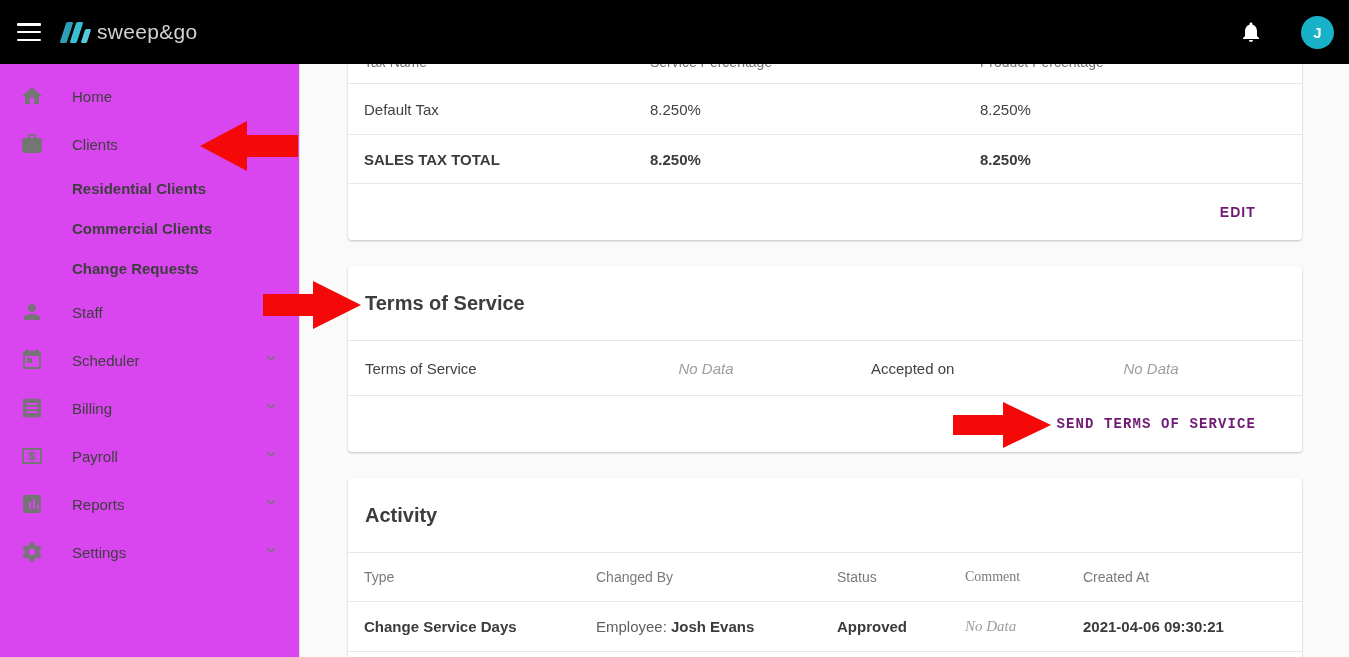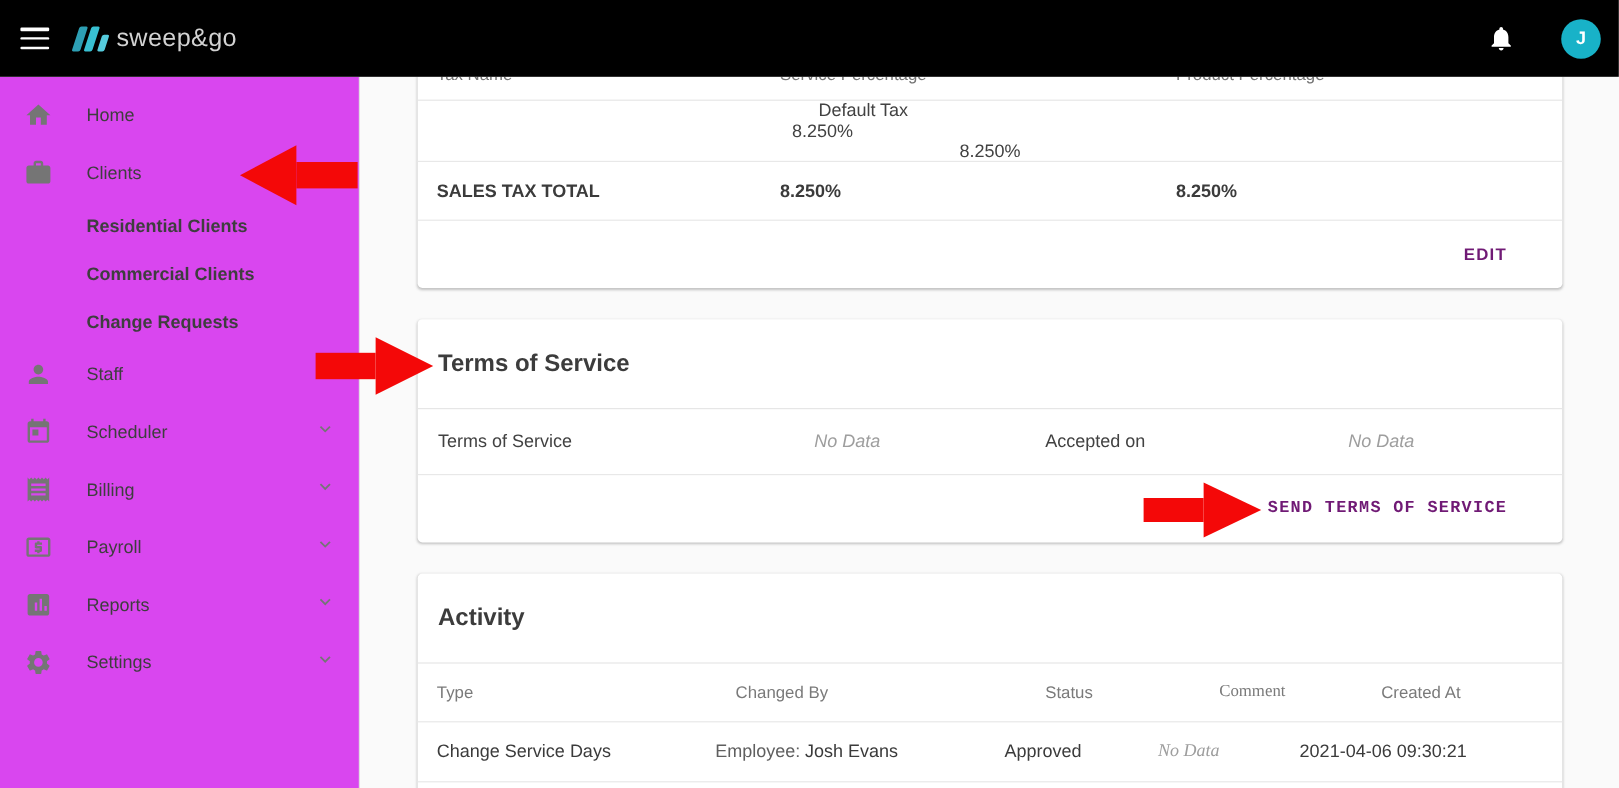--- a/index.html
+++ b/index.html
@@ -33,21 +33,21 @@
   .card { background:#ffffff; border-radius:4px; box-shadow:0 1px 3px rgba(0,0,0,0.10), 0 1px 2px rgba(0,0,0,0.14); }
   .card-title-block { height:75px; display:flex; align-items:center; padding:0 17px; border-bottom:1px solid #e6e6e6; }
   .card-title { font-size:20px; font-weight:bold; color:#3c3c3c; }
   .trow { display:flex; align-items:center; padding:0 16px; border-bottom:1px solid #e8e8e8; }
   .actions-row { display:flex; align-items:center; justify-content:flex-end; padding-right:46px; }
   .action-link { color:#701a75; font-size:14px; font-weight:bold; letter-spacing:1.1px; cursor:pointer; }
 
   
   .tax-card { margin-top:-24px; }
   .tax-head { height:44px; color:#757575; font-size:14px; border-bottom:1px solid #e6e6e6; }
-  .tax-row1 { height:51px;flex-direction:column; }
+  .tax-row1 { height:51px; }
   .tax-row2 { height:49px; }
   .tax-actions { height:56px; }
   .c-tax1 { width:286px; }
   .c-tax2 { width:330px; }
   .c-tax3 { flex:1; }
   .tax-val { font-size:15px; color:#424242; }
   .tax-bold { font-weight:bold; color:#3b3b3b; }
 
   
   .tos-card { margin-top:26px; }
@@ -55,28 +55,28 @@
   .tos-row span { position:absolute; top:50%; transform:translateY(-50%); }
   .tos-label1 { left:17px; color:#424242; }
   .tos-val1 { left:308px; width:100px; text-align:center; }
   .tos-label2 { left:523px; color:#424242; }
   .tos-val2 { left:753px; width:100px; text-align:center; }
   .no-data { font-style:italic; color:#9e9e9e; }
   .tos-actions { height:56px;font-family:Liberation Mono, monospace; }
 
   
   .act-card { margin-top:26px; height:234px; }
-  .act-head { height:49px; color:#7a7a7a; font-size:14px;gap:17px; }
+  .act-head { height:49px; color:#7a7a7a; font-size:14px; }
   .act-row { height:50px; font-size:15px; }
   .c-a1 { width:232px; }
   .c-a2 { width:241px; }
   .c-a3 { width:128px; }
   .c-a4 { width:118px;font-family:Liberation Serif, serif; }
   .c-a5 { flex:1; }
-  .bold-val { font-weight:normal; color:#3b3b3b; }
+  .bold-val { font-weight:bold; color:#3b3b3b; }
   .cb-prefix { color:#5f5f5f; margin-right:4px; }
 
   
   .arrow { position:absolute; z-index:40; display:flex; align-items:center; pointer-events:none; }
   .arrow .tail { background:#f40808; }
   .arrow-left { left:200px; top:121px; height:50px; }
   .arrow-left .head { width:0; height:0; border-top:25px solid transparent; border-bottom:25px solid transparent; border-right:47px solid #f40808; }
   .arrow-left .tail { width:51px; height:22px; }
   .arrow-right2 { left:263px; top:281px; height:48px; }
   .arrow-right2 .tail { width:50px; height:22px; }

